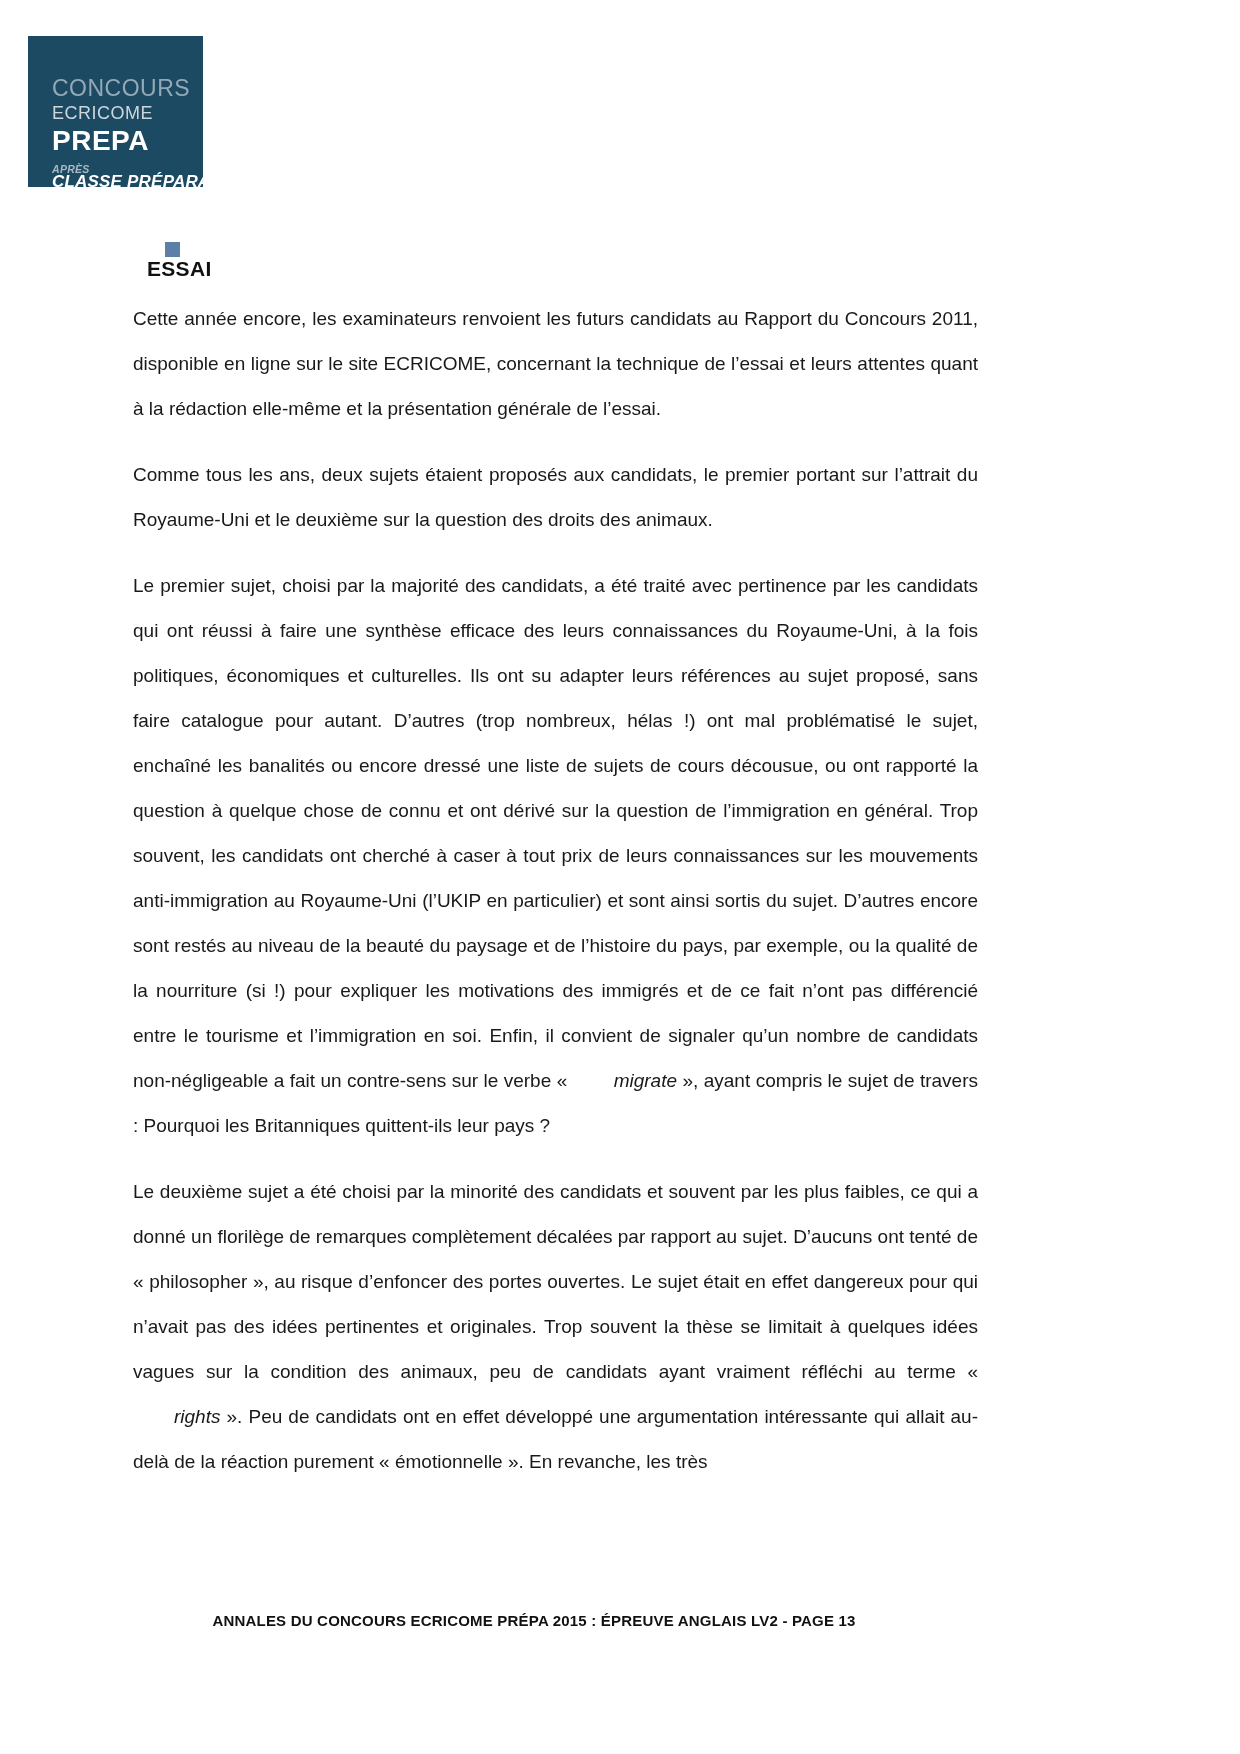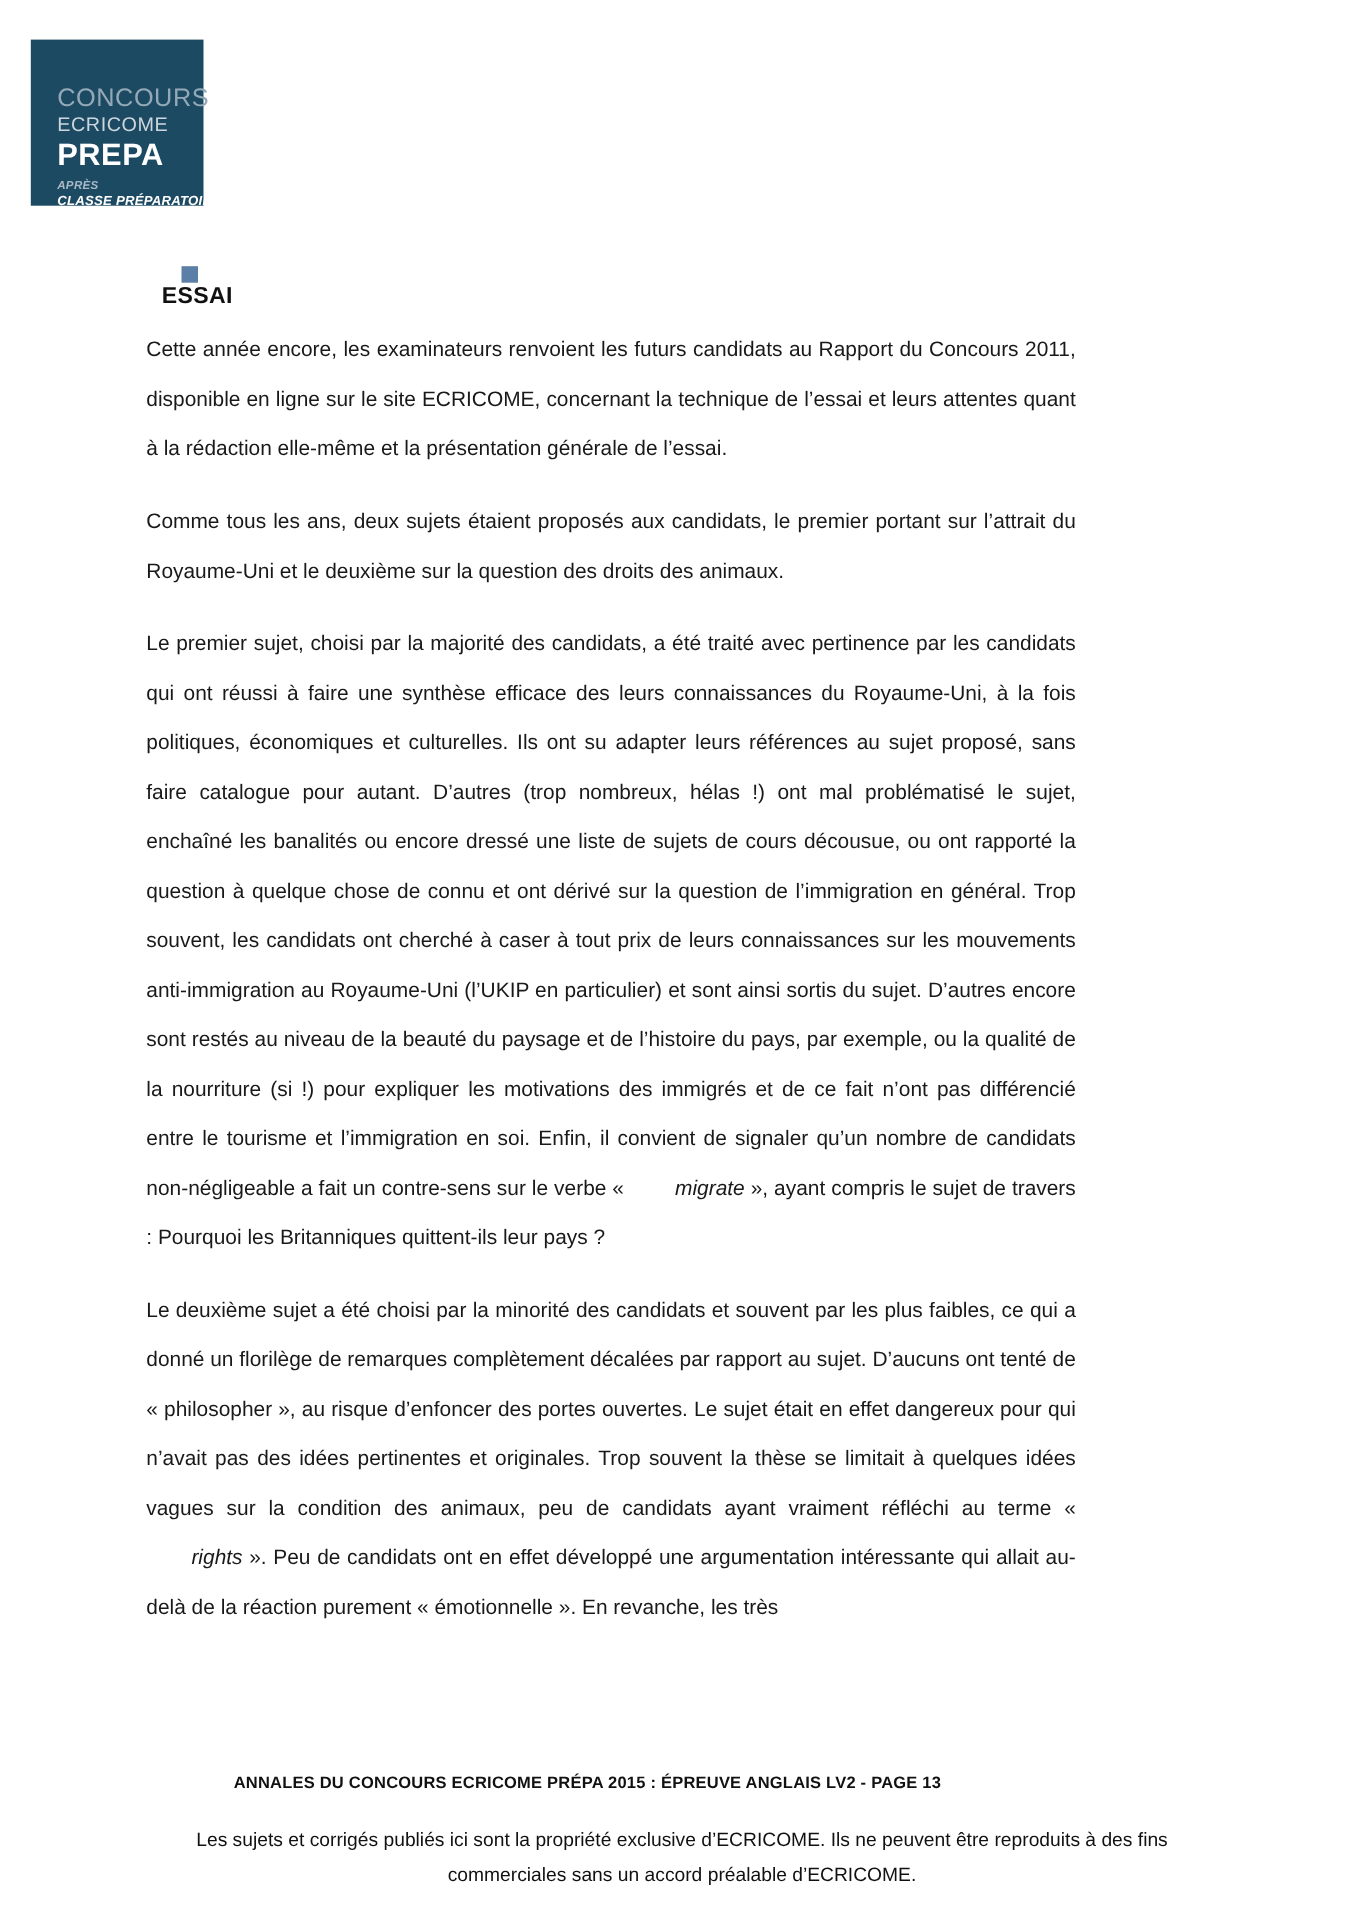--- a/index.html
+++ b/index.html
@@ -15,20 +15,21 @@
   }
 
   
   .logo {
     position: absolute;
     left: 28px;
     top: 36px;
     width: 157px;
     height: 151px;
     background: #1d4a63;
+    padding-left: 18px;
   }
   .logo-inner {
     position: absolute;
     left: 24px;
     top: 40px;
     white-space: nowrap;
   }
   .logo-concours {
     font-size: 23px;
     line-height: 25px;
@@ -53,21 +54,21 @@
   .logo-apres {
     margin-top: 7px;
     font-size: 10.5px;
     line-height: 12px;
     font-style: italic;
     font-weight: bold;
     color: #a9b9c4;
     letter-spacing: 0.3px;
   }
   .logo-classe {
-    font-size: 12px;
+    font-size: 17px;
     line-height: 14px;
     font-style: italic;
     font-weight: bold;
     color: #ffffff;
     letter-spacing: 0.2px;
   }
 
   
   .heading {
     position: absolute;
@@ -160,15 +161,14 @@
     <p>
       <span>Le premier sujet, choisi par la majorité des candidats, a été traité avec pertinence par les candidats qui ont réussi à faire une synthèse efficace des leurs connaissances du Royaume-Uni, à la fois politiques, économiques et culturelles. Ils ont su adapter leurs références au sujet proposé, sans faire catalogue pour autant. D’autres (trop nombreux, hélas !) ont mal problématisé le sujet, enchaîné les banalités ou encore dressé une liste de sujets de cours décousue, ou ont rapporté la question à quelque chose de connu et ont dérivé sur la question de l’immigration en général. Trop souvent, les candidats ont cherché à caser à tout prix de leurs connaissances sur les mouvements anti-immigration au Royaume-Uni (l’UKIP en particulier) et sont ainsi sortis du sujet. D’autres encore sont restés au niveau de la beauté du paysage et de l’histoire du pays, par exemple, ou la qualité de la nourriture (si !) pour expliquer les motivations des immigrés et de ce fait n’ont pas différencié entre le tourisme et l’immigration en soi. Enfin, il convient de signaler qu’un nombre de candidats non-négligeable a fait un contre-sens sur le verbe « </span><i>migrate</i><span> », ayant compris le sujet de travers : Pourquoi les Britanniques quittent-ils leur pays ?</span>
     </p>
     <p>
       <span>Le deuxième sujet a été choisi par la minorité des candidats et souvent par les plus faibles, ce qui a donné un florilège de remarques complètement décalées par rapport au sujet. D’aucuns ont tenté de « philosopher », au risque d’enfoncer des portes ouvertes. Le sujet était en effet dangereux pour qui n’avait pas des idées pertinentes et originales. Trop souvent la thèse se limitait à quelques idées vagues sur la condition des animaux, peu de candidats ayant vraiment réfléchi au terme « </span><i>rights</i><span> ». Peu de candidats ont en effet développé une argumentation intéressante qui allait au-delà de la réaction purement « émotionnelle ». En revanche, les très</span>
     </p>
   </div>
 
   <div class="footer-annales">ANNALES DU CONCOURS ECRICOME PRÉPA 2015 : ÉPREUVE ANGLAIS LV2  -  PAGE 13</div>
 
-  <div class="footer-copyright">Les sujets et corrigés publiés ici sont la propriété exclusive d’ECRICOME. Ils ne peuvent être reproduits à des fins commerciales sans un accord préalable d’ECRICOME.</div>
 
 </div>
 
 </body></html>

